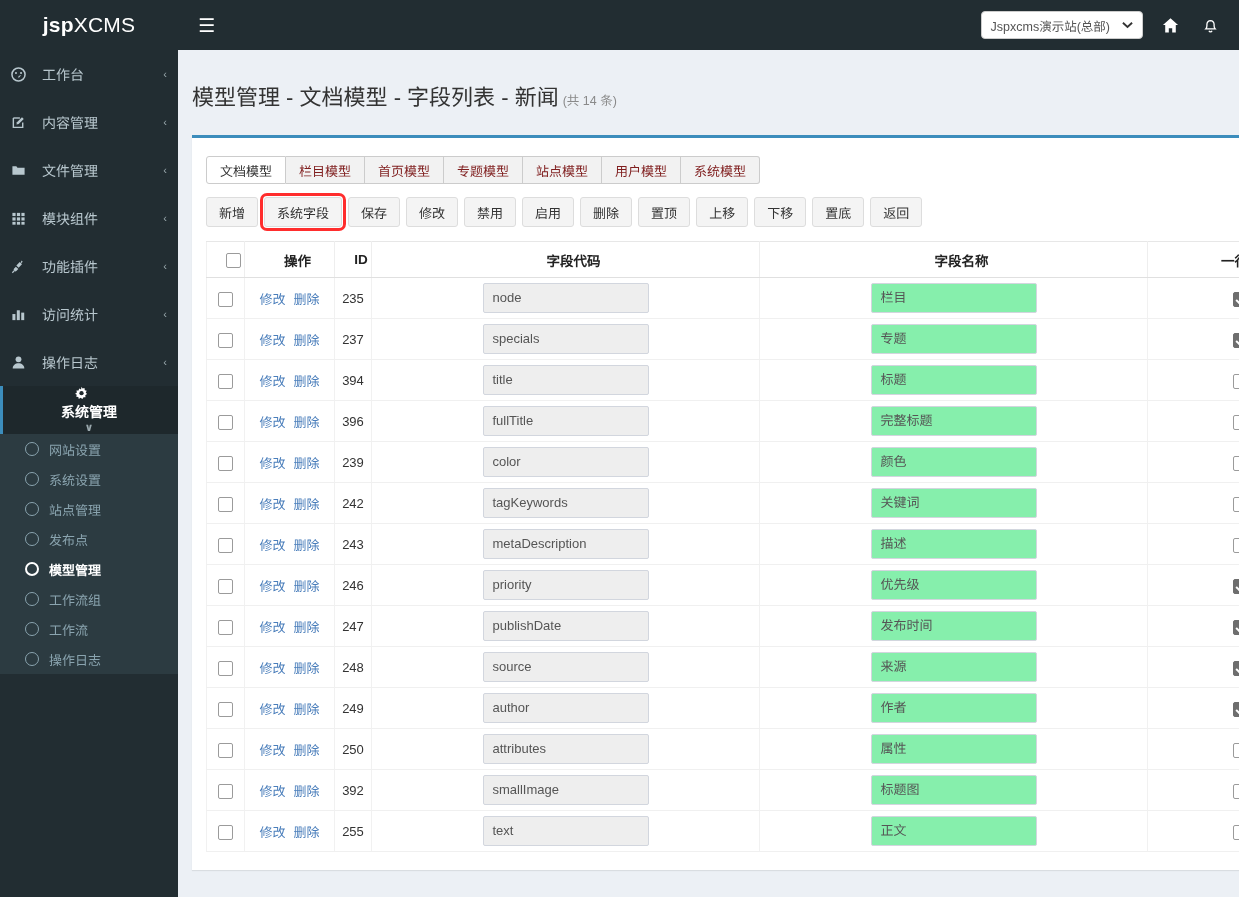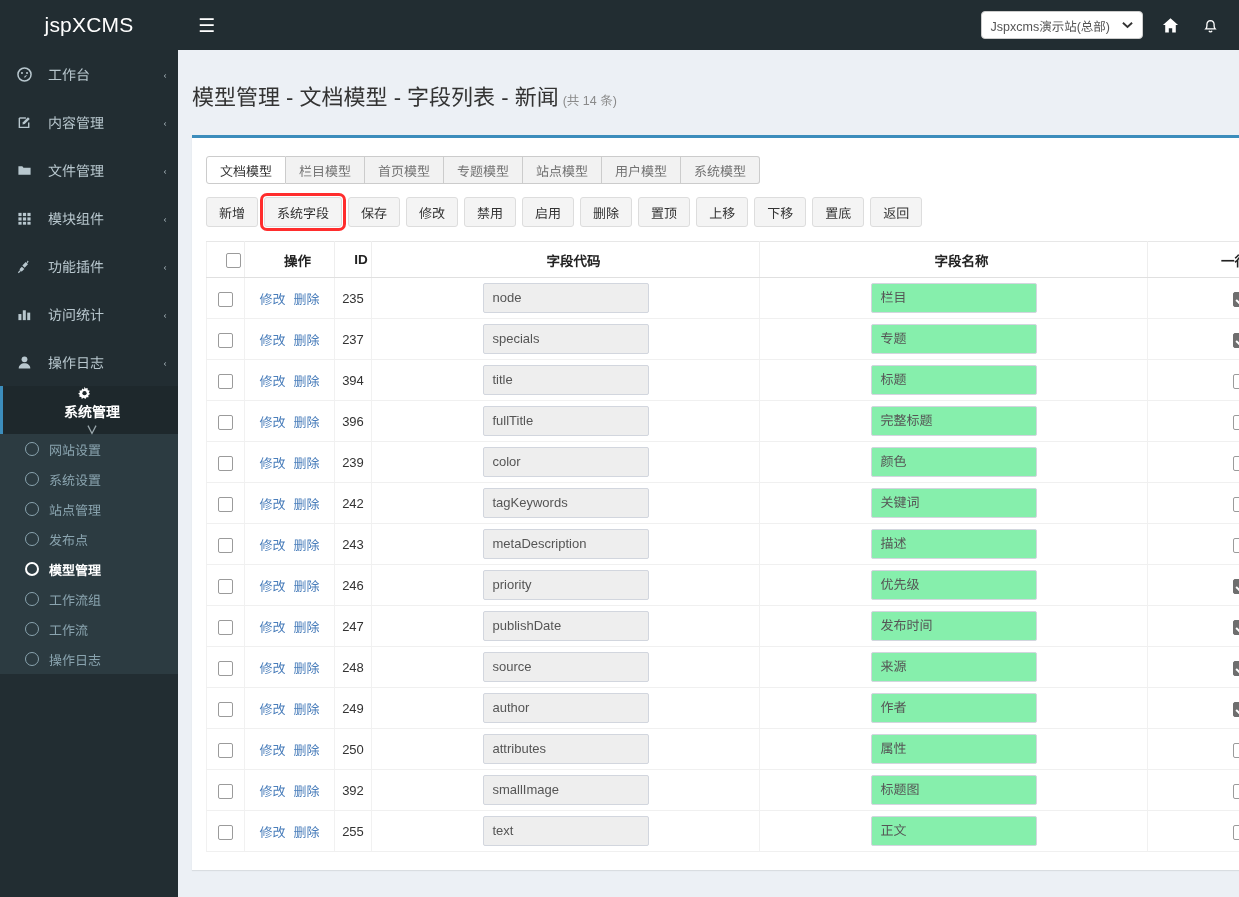--- a/index.html
+++ b/index.html
@@ -24,33 +24,32 @@
   }
   .brand {
     height: 50px;
     display: flex; align-items: center; justify-content: center;
     color: #ffffff;
     font-size: 21px;
     letter-spacing: .2px;
     background: #222d32;
     user-select: none;
   }
-  .brand b { font-weight: normal; text-align: right; }
+  .brand b { font-weight: bold; text-align: right; }
   .brand .lite { font-weight: normal; }
   .menu { padding-top: 0px; }
   .menu-item {
     display: flex; align-items: center;
     height: 48px;
-    padding: 0 11px 0 14px;
+    padding: 0 11px 0 8px;
     color: #b8c7ce;
     font-size: 14px;
     cursor: pointer;
     border-left: 3px solid transparent;
     position: relative;
-    font-family: Liberation Serif, serif;
   }
   .menu-item .mi-icon {
     width: 22px; min-width: 22px;
     display: inline-flex; align-items: center; justify-content: flex-start;
     margin-right: 9px;
     color: #b8c7ce;
   }
   .menu-item .mi-label { flex: 1; white-space: nowrap; }
   .menu-item .mi-arrow {
     font-size: 11px; color: #9aa8ad;
@@ -156,21 +155,21 @@
   .tabs {
     display: flex;
     margin: 8px 0 0 14px;
     border: 0;
   }
   .tab {
     height: 28px;
     padding: 0 13px;
     display: inline-flex; align-items: center;
     font-size: 13px;
-    color: #737373;
+    color: #7f1d1d;
     background: #f2f2f2;
     border: 1px solid #cccccc;
     border-left-width: 0;
     cursor: pointer;
     white-space: nowrap;
   }
   .tab:first-child { border-left-width: 1px; border-top-left-radius: 3px; border-bottom-left-radius: 3px; }
   .tab:last-child { border-top-right-radius: 3px; border-bottom-right-radius: 3px; }
   .tab.active { background: #ffffff; color: #333; font-weight: normal; }
 

